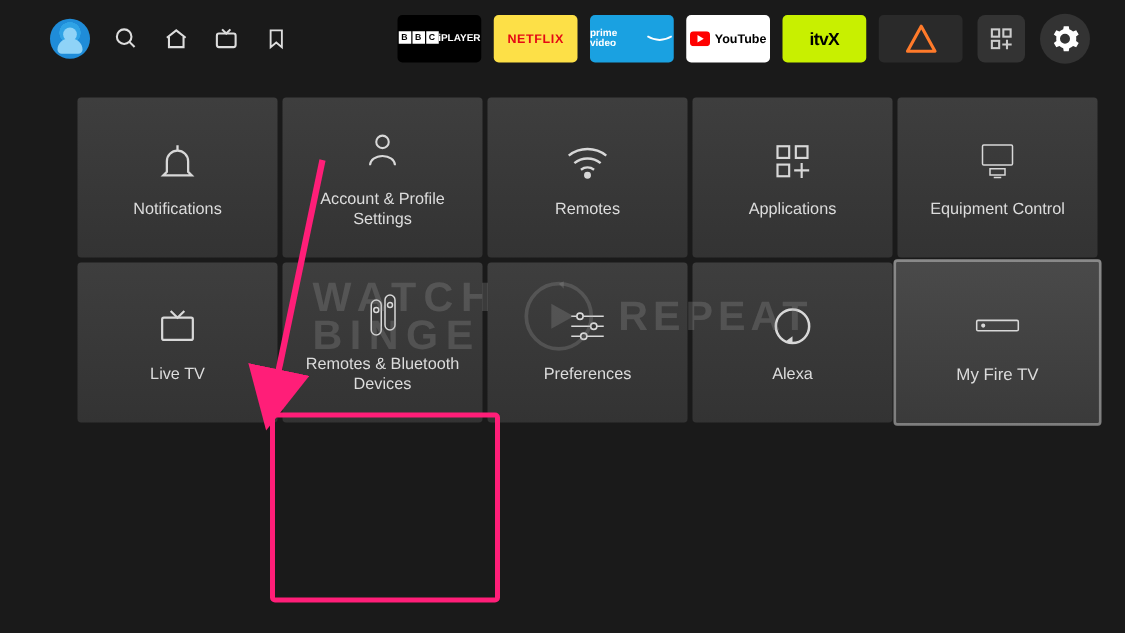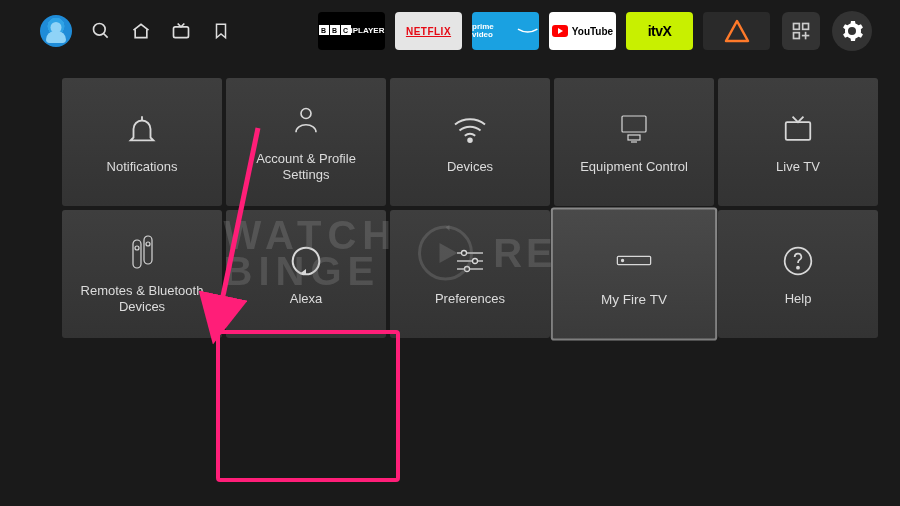--- a/index.html
+++ b/index.html
@@ -40,21 +40,21 @@
   .spacer { flex: 1; }
   .app-tile {
     width: 67px; height: 38px; border-radius: 4px;
     display: flex; align-items: center; justify-content: center;
     font-size: 11px; font-weight: 700; margin-left: 4px;
     cursor: pointer;
   }
   .app-bbc { background:#000; color:#fff; flex-direction:row; line-height:1; font-size:8px;}
   .app-bbc .blocks{display:flex;gap:1px;margin-bottom:2px;}
   .app-bbc .blocks span{background:#fff;color:#000;width:10px;height:10px;display:flex;align-items:center;justify-content:center;font-size:7px;font-weight:900;}
-  .app-netflix { background:#e5e5e5; color:#e50914; letter-spacing:0.5px; font-size:10px; font-weight:800;text-decoration:underline;}
+  .app-netflix { background:#fde047; color:#e50914; letter-spacing:0.5px; font-size:10px; font-weight:800;}
   .app-prime { background:#1aa1e1; color:#fff; font-size:8px; font-weight:600; flex-direction:row; line-height:1;}
   .app-youtube { background:#fff; color:#000; font-size:10px; font-weight:700; gap:2px;}
   .app-youtube svg{margin-right:2px;}
   .app-itvx { background:#c8f000; color:#000; font-size:14px; font-weight:900; letter-spacing:-0.5px;text-align:center;}
   .app-triangle { background:#2a2a2a; }
   .sq-icon { width:38px; height:38px; border-radius:6px; background:#333; display:flex;align-items:center;justify-content:center;margin-left:6px; cursor:pointer;}
   .gear-circle { width:40px; height:40px; border-radius:50%; background:#333; display:flex;align-items:center;justify-content:center;margin-left:6px; cursor:pointer;}
 
   .grid {
     position: absolute;
@@ -84,21 +84,21 @@
   }
   .highlight-box {
     position:absolute; border:4px solid #ff1e78;
     border-radius:4px; pointer-events:none; z-index:5;
   }
   .arrow { position:absolute; z-index:6; pointer-events:none;}
   .watermark {
     position:absolute; left:50%; top:50%;
     transform: translate(-50%,-50%);
     color: rgba(160,160,160,0.25);
-    font-size: 40px; font-weight:700; letter-spacing:4px;
+    font-size: 33px; font-weight:700; letter-spacing:4px;
     display:flex; align-items:center; gap:18px;
     pointer-events:none;
     z-index:1;
   }
   .watermark .wcol{display:flex;flex-direction:column;line-height:0.9;letter-spacing:6px;}
 </style>
 </head>
 <body>
 
 <div class="topbar">
@@ -212,21 +212,33 @@
     </div>
     <div class="tile">
       <div class="icon-slot">
         <svg width="36" height="30" viewBox="0 0 24 20" fill="none" stroke="currentColor" stroke-width="1.3">
           <path d="M2 7 a16 16 0 0 1 20 0"></path>
           <path d="M5 11 a11 11 0 0 1 14 0"></path>
           <path d="M8.5 14.5 a6 6 0 0 1 7 0"></path>
           <circle cx="12" cy="17.5" r="1.2" fill="currentColor"></circle>
         </svg>
       </div>
-      <div class="label">Devices</div>
+      <div class="label">Remotes</div>
+    </div>
+    <div class="tile">
+      <div class="icon-slot">
+        <svg width="32" height="32" viewBox="0 0 24 24" fill="none" stroke="currentColor" stroke-width="1.3">
+          <rect x="3" y="3" width="7" height="7"></rect>
+          <rect x="14" y="3" width="7" height="7"></rect>
+          <rect x="3" y="14" width="7" height="7"></rect>
+          <line x1="17.5" y1="13" x2="17.5" y2="22"></line>
+          <line x1="13" y1="17.5" x2="22" y2="17.5"></line>
+        </svg>
+      </div>
+      <div class="label">Applications</div>
     </div>
     <div class="tile">
       <div class="icon-slot">
         <svg width="34" height="32" viewBox="0 0 34 32" fill="none" stroke="currentColor" stroke-width="1.2">
           <rect x="5" y="3" width="24" height="16" rx="1"></rect>
           <rect x="11" y="22" width="12" height="5"></rect>
           <line x1="14" y1="29" x2="20" y2="29"></line>
         </svg>
       </div>
       <div class="label">Equipment Control</div>
@@ -243,61 +255,51 @@
     <div class="tile">
       <div class="icon-slot">
         <svg width="34" height="38" viewBox="0 0 34 38" fill="none" stroke="currentColor" stroke-width="1.2">
           <rect x="8" y="6" width="8" height="28" rx="4"></rect>
           <circle cx="12" cy="14" r="2"></circle>
           <rect x="19" y="2" width="8" height="28" rx="4"></rect>
           <circle cx="23" cy="10" r="2"></circle>
         </svg>
       </div>
       <div class="label">Remotes &amp; Bluetooth Devices</div>
-    </div>
-    <div class="tile">
-      <div class="icon-slot">
-        <svg width="32" height="32" viewBox="0 0 24 24" fill="none" stroke="currentColor" stroke-width="1.5">
-          <circle cx="12" cy="12" r="10"></circle>
-          <path d="M12 22 a10 10 0 0 1 -4 -1 l4 -3" fill="currentColor" stroke="none"></path>
-        </svg>
-      </div>
-      <div class="label">Alexa</div>
     </div>
     <div class="tile">
       <div class="icon-slot">
         <svg width="34" height="28" viewBox="0 0 34 28" fill="none" stroke="currentColor" stroke-width="1.3">
           <line x1="4" y1="6" x2="30" y2="6"></line>
           <circle cx="11" cy="6" r="2.5" fill="#333"></circle>
           <line x1="4" y1="14" x2="30" y2="14"></line>
           <circle cx="22" cy="14" r="2.5" fill="#333"></circle>
           <line x1="4" y1="22" x2="30" y2="22"></line>
           <circle cx="14" cy="22" r="2.5" fill="#333"></circle>
         </svg>
       </div>
       <div class="label">Preferences</div>
     </div>
+    <div class="tile">
+      <div class="icon-slot">
+        <svg width="32" height="32" viewBox="0 0 24 24" fill="none" stroke="currentColor" stroke-width="1.5">
+          <circle cx="12" cy="12" r="10"></circle>
+          <path d="M12 22 a10 10 0 0 1 -4 -1 l4 -3" fill="currentColor" stroke="none"></path>
+        </svg>
+      </div>
+      <div class="label">Alexa</div>
+    </div>
     <div class="tile selected">
       <div class="icon-slot">
         <svg width="40" height="18" viewBox="0 0 40 18" fill="none" stroke="currentColor" stroke-width="1.2">
           <rect x="4" y="5" width="32" height="8" rx="1"></rect>
           <circle cx="9" cy="9" r="1" fill="currentColor"></circle>
         </svg>
       </div>
       <div class="label">My Fire TV</div>
-    </div>
-    <div class="tile">
-      <div class="icon-slot">
-        <svg width="32" height="32" viewBox="0 0 24 24" fill="none" stroke="currentColor" stroke-width="1.3">
-          <circle cx="12" cy="12" r="10"></circle>
-          <path d="M9.5 9 a2.5 2.5 0 1 1 3.5 2.3 c-1 .5-1 1.2-1 2.2"></path>
-          <circle cx="12" cy="17" r="0.8" fill="currentColor"></circle>
-        </svg>
-      </div>
-      <div class="label">Help</div>
     </div>
   </div>
 
 <div class="highlight-box" style="left: 216px; top: 330px; width: 184px; height: 152px;"></div>
 
 <svg class="arrow" style="left:176px; top:120px;" width="100" height="230" viewBox="0 0 100 230">
   <defs>
       <marker id="ah" markerWidth="10" markerHeight="10" refX="5" refY="5" orient="auto">
         <path d="M0 0 L10 5 L0 10 Z" fill="#ff1e78"></path>
       </marker>

